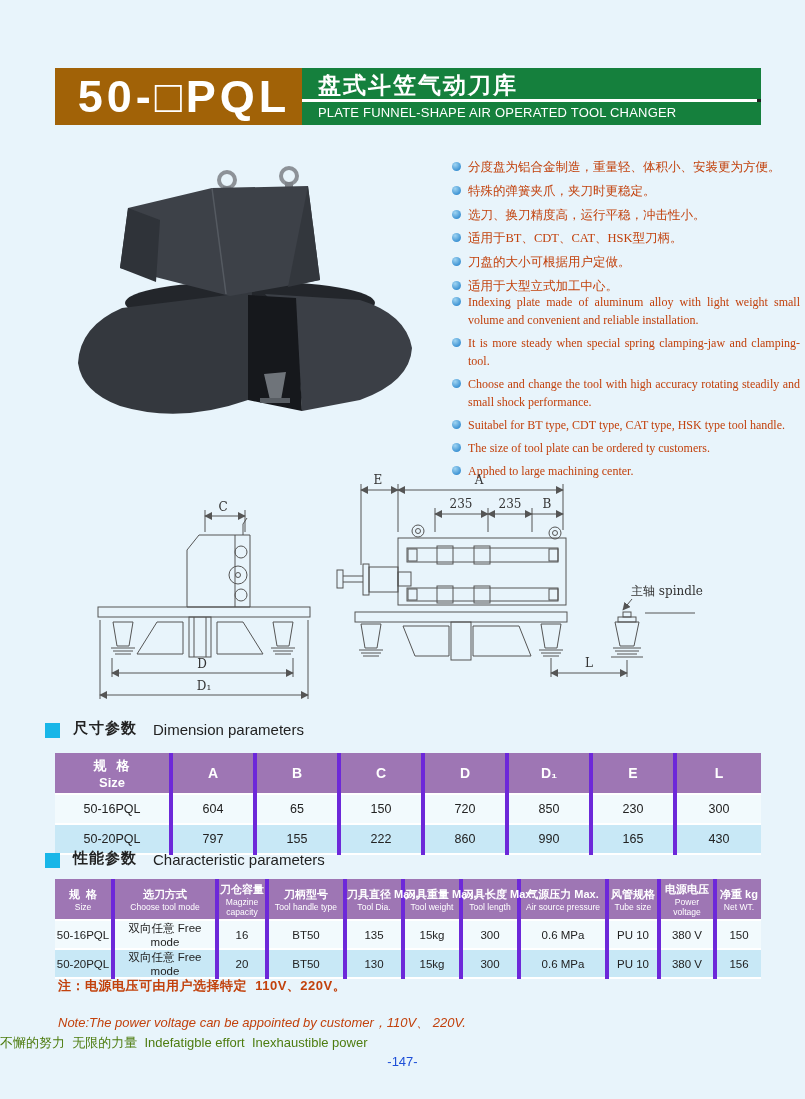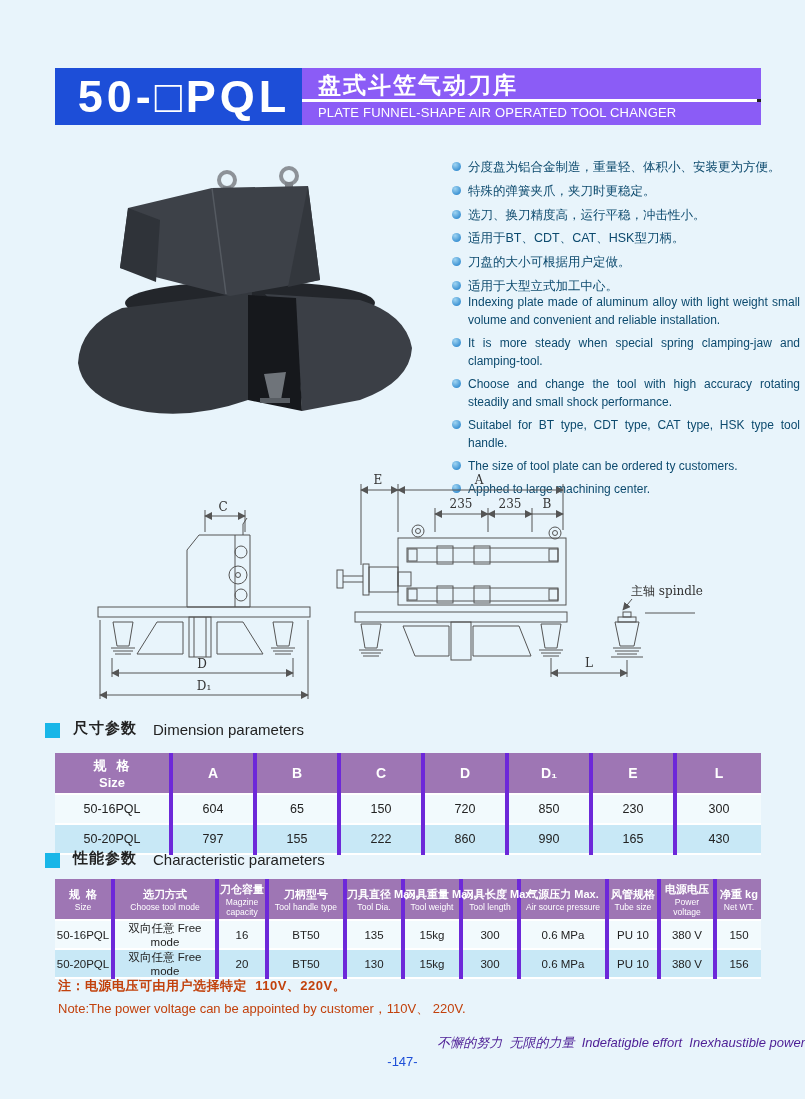--- a/index.html
+++ b/index.html
@@ -5,35 +5,35 @@
   html,body{margin:0;padding:0;}
   body{
     width:805px;height:1099px;position:relative;
     background:#e8f4fb;
     font-family:"Liberation Sans",sans-serif;
     color:#333;overflow:hidden;
   }
   
   .model-box{
     position:absolute;left:55px;top:68px;width:258px;height:57px;
-    background:#1d4ed8;color:#fff;display:flex;align-items:center;justify-content:center;
+    background:#a16207;color:#fff;display:flex;align-items:center;justify-content:center;
     font-size:45px;font-weight:bold;letter-spacing:4px;
   }
-  .title-bar{position:absolute;left:302px;top:68px;width:459px;height:57px;background:#8b5cf6;}
+  .title-bar{position:absolute;left:302px;top:68px;width:459px;height:57px;background:#15803d;}
   .title-cn{position:absolute;left:16px;top:2px;color:#fff;font-size:23px;font-weight:bold;letter-spacing:2px;}
   .title-divider{position:absolute;left:0;top:31px;width:100%;height:3px;background:#fff;}
   .divider-dot{position:absolute;right:0;top:0;width:4px;height:3px;background:#222;}
   .title-en{position:absolute;left:16px;top:37px;color:#fff;font-size:13px;font-weight:normal;letter-spacing:0.2px;}
   
   .photo{position:absolute;left:60px;top:148px;}
   
   .features{position:absolute;left:452px;margin:0;padding:0;list-style:none;width:348px;}
   .features.cn{top:158px;}
   .features.en{top:293px;}
-  .features li{display:flex;margin-bottom:5px;font-size:12.5px;line-height:1.5;color:#0c4a6e;}
+  .features li{display:flex;margin-bottom:5px;font-size:12.5px;line-height:1.5;color:#c2410c;font-family:Liberation Serif, serif;}
   .features.en li{font-size:12px;text-align:justify;}
   .bullet{flex:0 0 9px;width:9px;height:9px;border-radius:50%;margin:4px 7px 0 0;
     background:radial-gradient(circle at 35% 30%,#9fd4f2,#1779c7);}
   
   .drawing{position:absolute;left:85px;top:470px;}
   .drawing text{font-family:"DejaVu Serif",serif;font-size:12px;fill:#333;}
   .drawing .cjk{font-size:12px;}
   
   .section{position:absolute;left:45px;height:18px;font-size:15px;display:flex;align-items:flex-end;}
   .section .sq{width:15px;height:15px;background:#18b6e8;margin-right:13px;}
@@ -54,22 +54,22 @@
   .t1 .size-en{font-size:13px;font-weight:bold;}
   .t1 td{height:28px;font-size:12.5px;color:#222;}
   .t2{top:879px;width:706px;}
   .t2 thead th{height:40px;}
   .t2 .hcn{font-size:11px;white-space:pre;}
   .t2 .hen{font-size:9px;font-weight:normal;transform:scale(0.95);}
   .t2 td{height:24px;font-size:11.5px;color:#222;}
   
   .notes{position:absolute;left:58px;top:977px;font-size:13px;color:#c2410c;}
   .notes .n-cn{font-weight:bold;letter-spacing:0.5px;white-space:pre;}
-  .notes .n-en{margin-top:5px;white-space:pre;}
-  .motto{position:absolute;left:0;top:1034px;width:100%;text-align:right;font-size:13px;color:#4c1d95;white-space:pre;font-style:italic;}
+  .notes .n-en{margin-top:19px;white-space:pre;font-style:italic;}
+  .motto{position:absolute;left:0;top:1034px;width:100%;text-align:left;font-size:13px;color:#4d7c0f;white-space:pre;}
   .pageno{position:absolute;left:0;top:1054px;width:100%;text-align:center;font-size:13px;color:#1d4ed8;}
 </style>
 </head>
 <body>
 
 <div>
 
   <div class="model-box">50-□PQL</div>
   <div class="title-bar">
     <div class="title-cn">盘式斗笠气动刀库</div>

